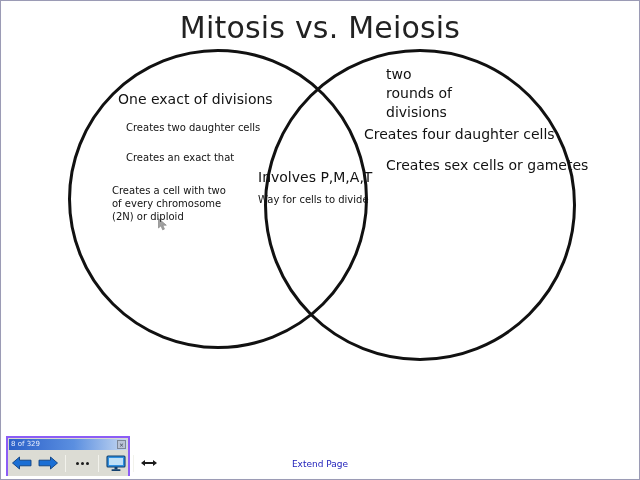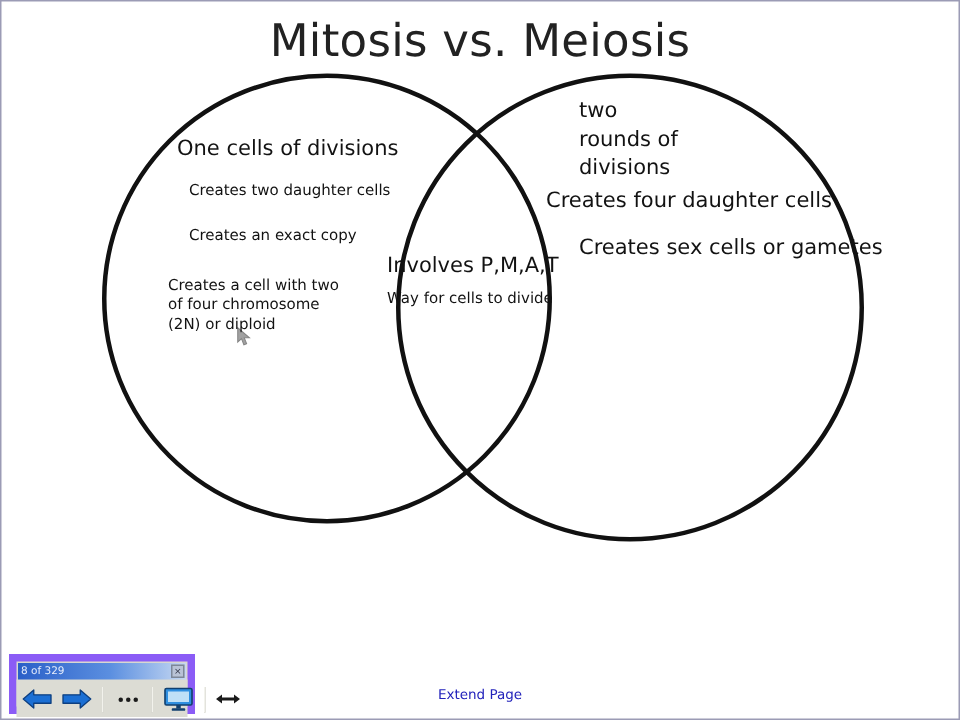--- a/index.html
+++ b/index.html
@@ -109,21 +109,21 @@
   }
 
   
   #nav-widget {
     position: absolute;
     left: 4px;
     top: 434px;
     width: 124px;
     height: 40px;
     background: #d8d8d0;
-    border: 5px solid #8b5cf6;
+    border: 2px solid #8b5cf6;
     box-sizing: border-box;
   }
   #nav-titlebar {
     position: relative;
     height: 11px;
     margin: 1px 1px 0 1px;
     background: linear-gradient(to right, #2a5fc8 0%, #5b8fe0 55%, #c6d8f2 100%);
     display: flex;
     align-items: center;
     padding-left: 2px;
@@ -186,25 +186,25 @@
 <body>
 
 <div id="page">
   <div id="canvas">
 
     <div id="title">Mitosis vs. Meiosis</div>
 
     <div id="circle-left" class="venn-circle"></div>
     <div id="circle-right" class="venn-circle"></div>
 
-    <div class="txt big" id="left-head">One cells of divisions</div>
+    <div class="txt big" id="left-head">One exact of divisions</div>
     <div class="txt small" id="left-l1">Creates two daughter cells</div>
-    <div class="txt small" id="left-l2">Creates an exact copy</div>
+    <div class="txt small" id="left-l2">Creates an exact that</div>
     <div class="txt small" id="left-l3">Creates a cell with two
-of four chromosome
+of every chromosome
 (2N) or diploid</div>
 
     <svg id="cursor" viewBox="0 0 11 13">
       <path d="M0.5 0.5 L0.5 10 L3 7.7 L4.6 11.8 L6.4 11.1 L4.8 7.2 L8.3 7.2 Z" fill="#555555" stroke="#222222" stroke-width="0.7"></path>
     </svg>
 
     <div class="txt small" id="center-l1">Way for cells to divide</div>
     <div class="txt big" id="center-head">Involves P,M,A,T</div>
 
     <div class="txt big" id="right-head">two

